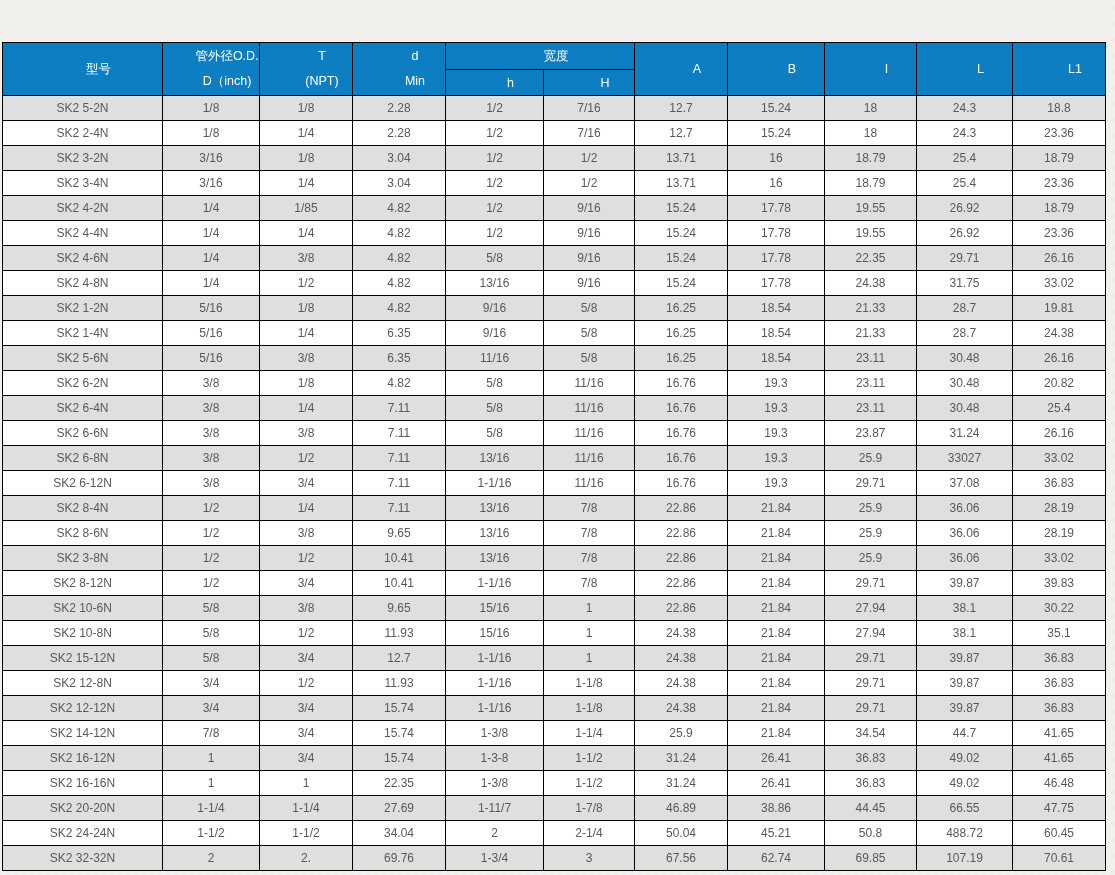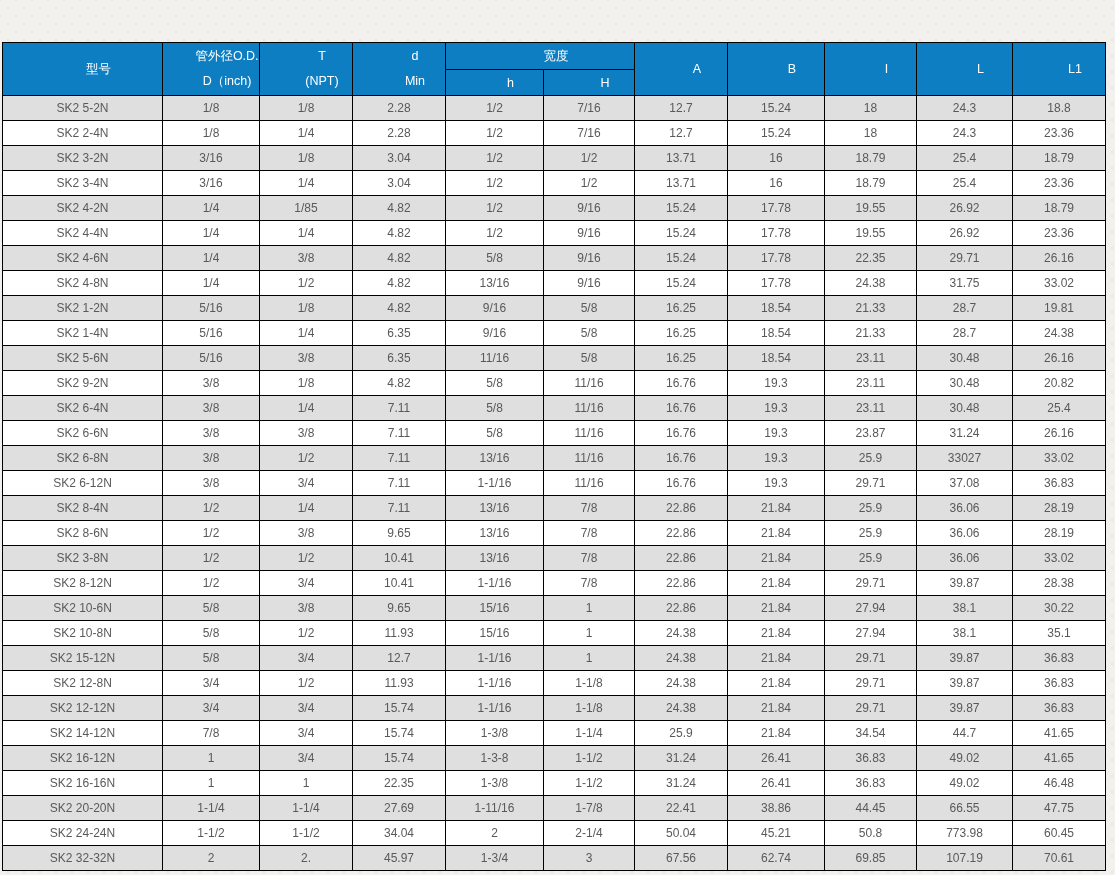--- a/index.html
+++ b/index.html
@@ -249,21 +249,21 @@
           <td>6.35</td>
           <td>11/16</td>
           <td>5/8</td>
           <td>16.25</td>
           <td>18.54</td>
           <td>23.11</td>
           <td>30.48</td>
           <td>26.16</td>
         </tr>
         <tr>
-          <td>SK2 9-2N</td>
+          <td>SK2 6-2N</td>
           <td>3/8</td>
           <td>1/8</td>
           <td>4.82</td>
           <td>5/8</td>
           <td>11/16</td>
           <td>16.76</td>
           <td>19.3</td>
           <td>23.11</td>
           <td>30.48</td>
           <td>20.82</td>
@@ -363,21 +363,21 @@
           <td>SK2 8-12N</td>
           <td>1/2</td>
           <td>3/4</td>
           <td>10.41</td>
           <td>1-1/16</td>
           <td>7/8</td>
           <td>22.86</td>
           <td>21.84</td>
           <td>29.71</td>
           <td>39.87</td>
-          <td>28.38</td>
+          <td>39.83</td>
         </tr>
         <tr class="odd">
           <td>SK2 10-6N</td>
           <td>5/8</td>
           <td>3/8</td>
           <td>9.65</td>
           <td>15/16</td>
           <td>1</td>
           <td>22.86</td>
           <td>21.84</td>
@@ -474,46 +474,46 @@
           <td>26.41</td>
           <td>36.83</td>
           <td>49.02</td>
           <td>46.48</td>
         </tr>
         <tr class="odd">
           <td>SK2 20-20N</td>
           <td>1-1/4</td>
           <td>1-1/4</td>
           <td>27.69</td>
-          <td>1-11/16</td>
+          <td>1-11/7</td>
           <td>1-7/8</td>
-          <td>22.41</td>
+          <td>46.89</td>
           <td>38.86</td>
           <td>44.45</td>
           <td>66.55</td>
           <td>47.75</td>
         </tr>
         <tr>
           <td>SK2 24-24N</td>
           <td>1-1/2</td>
           <td>1-1/2</td>
           <td>34.04</td>
           <td>2</td>
           <td>2-1/4</td>
           <td>50.04</td>
           <td>45.21</td>
           <td>50.8</td>
-          <td>773.98</td>
+          <td>488.72</td>
           <td>60.45</td>
         </tr>
         <tr class="odd">
           <td>SK2 32-32N</td>
           <td>2</td>
           <td>2.</td>
-          <td>45.97</td>
+          <td>69.76</td>
           <td>1-3/4</td>
           <td>3</td>
           <td>67.56</td>
           <td>62.74</td>
           <td>69.85</td>
           <td>107.19</td>
           <td>70.61</td>
         </tr>
       </tbody>
   </table>

